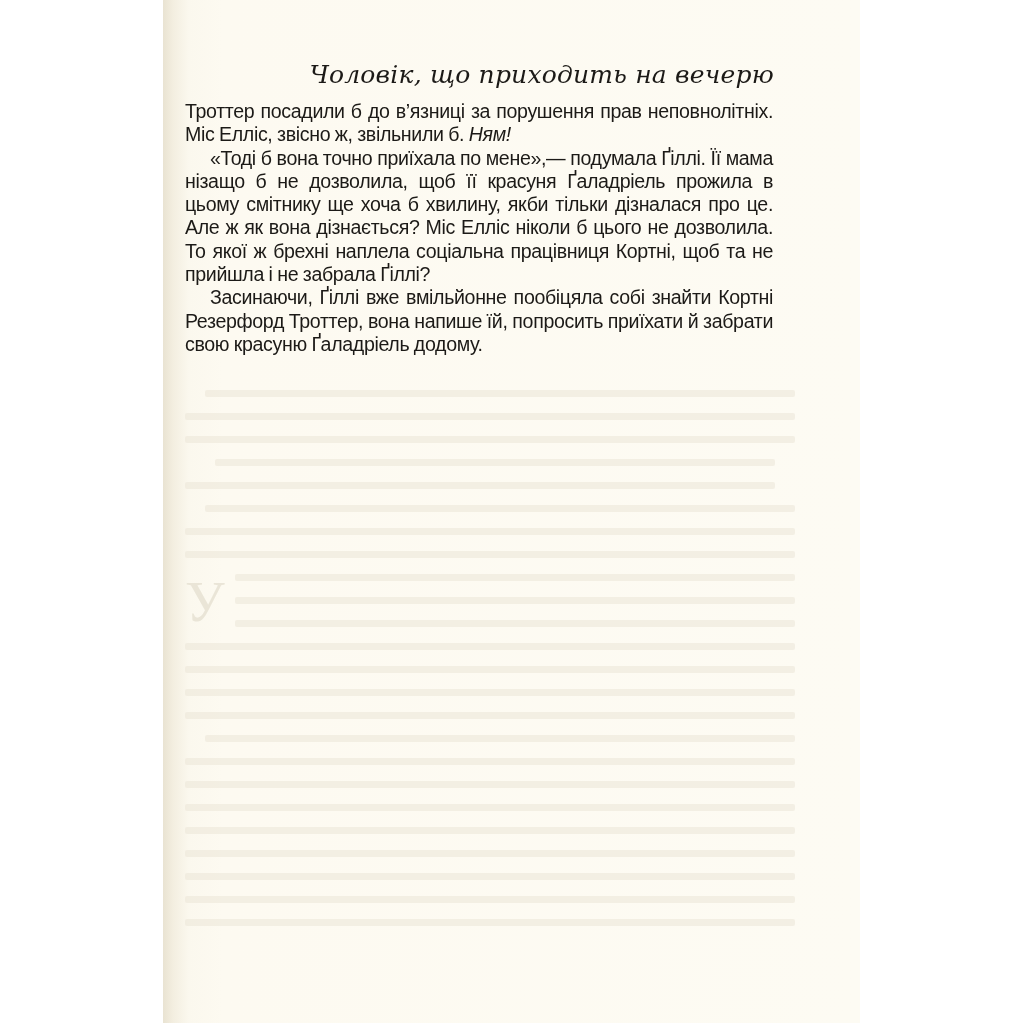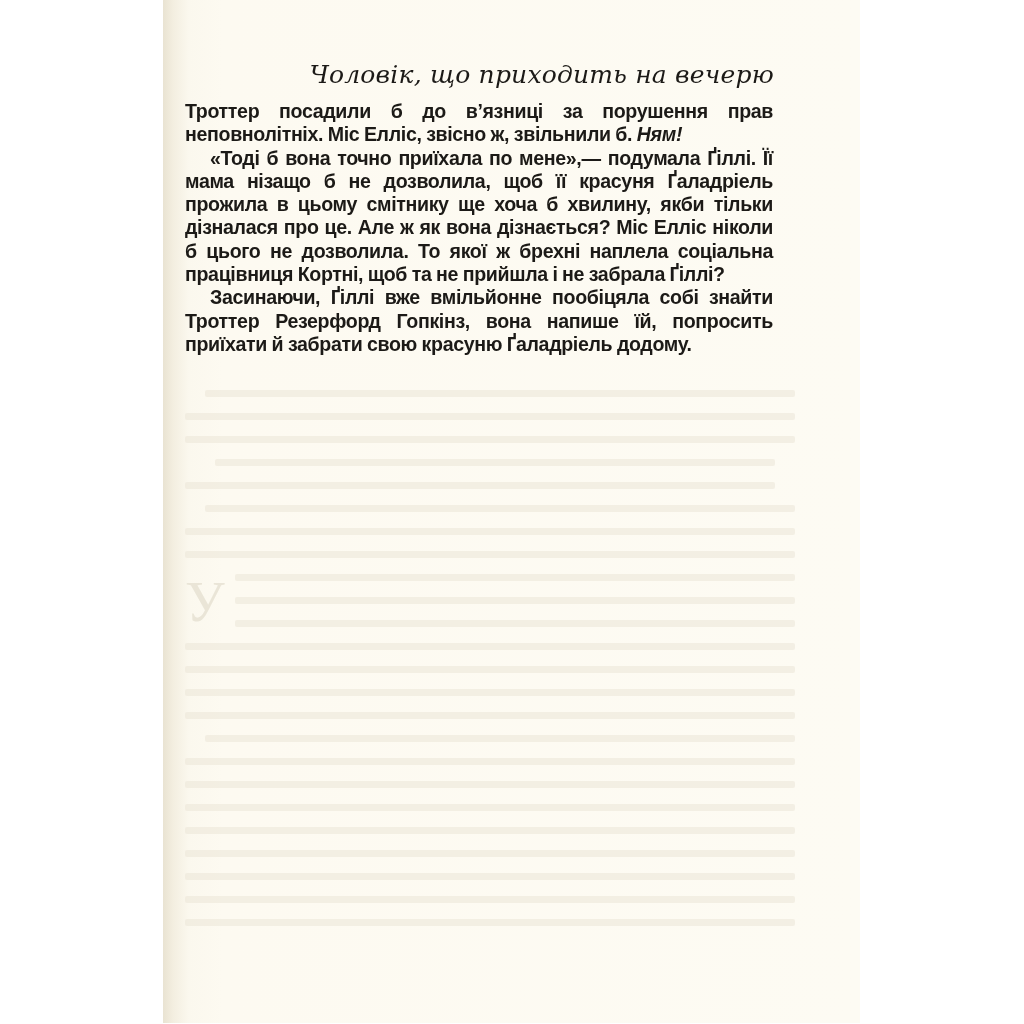--- a/index.html
+++ b/index.html
@@ -64,21 +64,20 @@
       font-size: 19.6px;
       line-height: 23.3px;
       color: #1c1a17;
       letter-spacing: -0.35px;
       word-spacing: -0.5px;
     }
     .body-text p {
       margin: 0;
       text-align: justify;
       text-align-last: left;
-      font-weight: bold;
     }
     .body-text p.indent {
       text-indent: 25px;
     }
     .body-text .em {
       font-style: italic;
     }
   </style>
 </head>
 <body>
@@ -111,16 +110,16 @@
     <div class="bleed-line" style="top:796px;left:0;width:610px;"></div>
     <div class="bleed-line" style="top:819px;left:0;width:610px;"></div>
     <div class="bleed-letter">У</div>
   </div>
 
   <div class="running-head">Чоловік, що приходить на вечерю</div>
 
   <div class="body-text">
     <p><span>Троттер посадили б до в’язниці за порушення прав неповнолітніх. Міс Елліс, звісно ж, звільнили б. </span><span class="em">Ням!</span></p>
     <p class="indent"><span>«Тоді б вона точно приїхала по мене»,— подумала Ґіллі. Її мама нізащо б не дозволила, щоб її красуня Ґаладріель прожила в цьому смітнику ще хоча б хвилину, якби тільки дізналася про це. Але ж як вона дізнається? Міс Елліс ніколи б цього не дозволила. То якої ж брехні наплела соціальна працівниця Кортні, щоб та не прийшла і не забрала Ґіллі?</span></p>
-    <p class="indent"><span>Засинаючи, Ґіллі вже вмільйонне пообіцяла собі знайти Троттер Резерфорд Гопкінз, вона напише їй, попросить приїхати й забрати свою красуню Ґаладріель додому.</span></p>
+    <p class="indent"><span>Засинаючи, Ґіллі вже вмільйонне пообіцяла собі знайти Кортні Резерфорд Троттер, вона напише їй, попросить приїхати й забрати свою красуню Ґаладріель додому.</span></p>
   </div>
 
 </div>
 
 </body></html>

